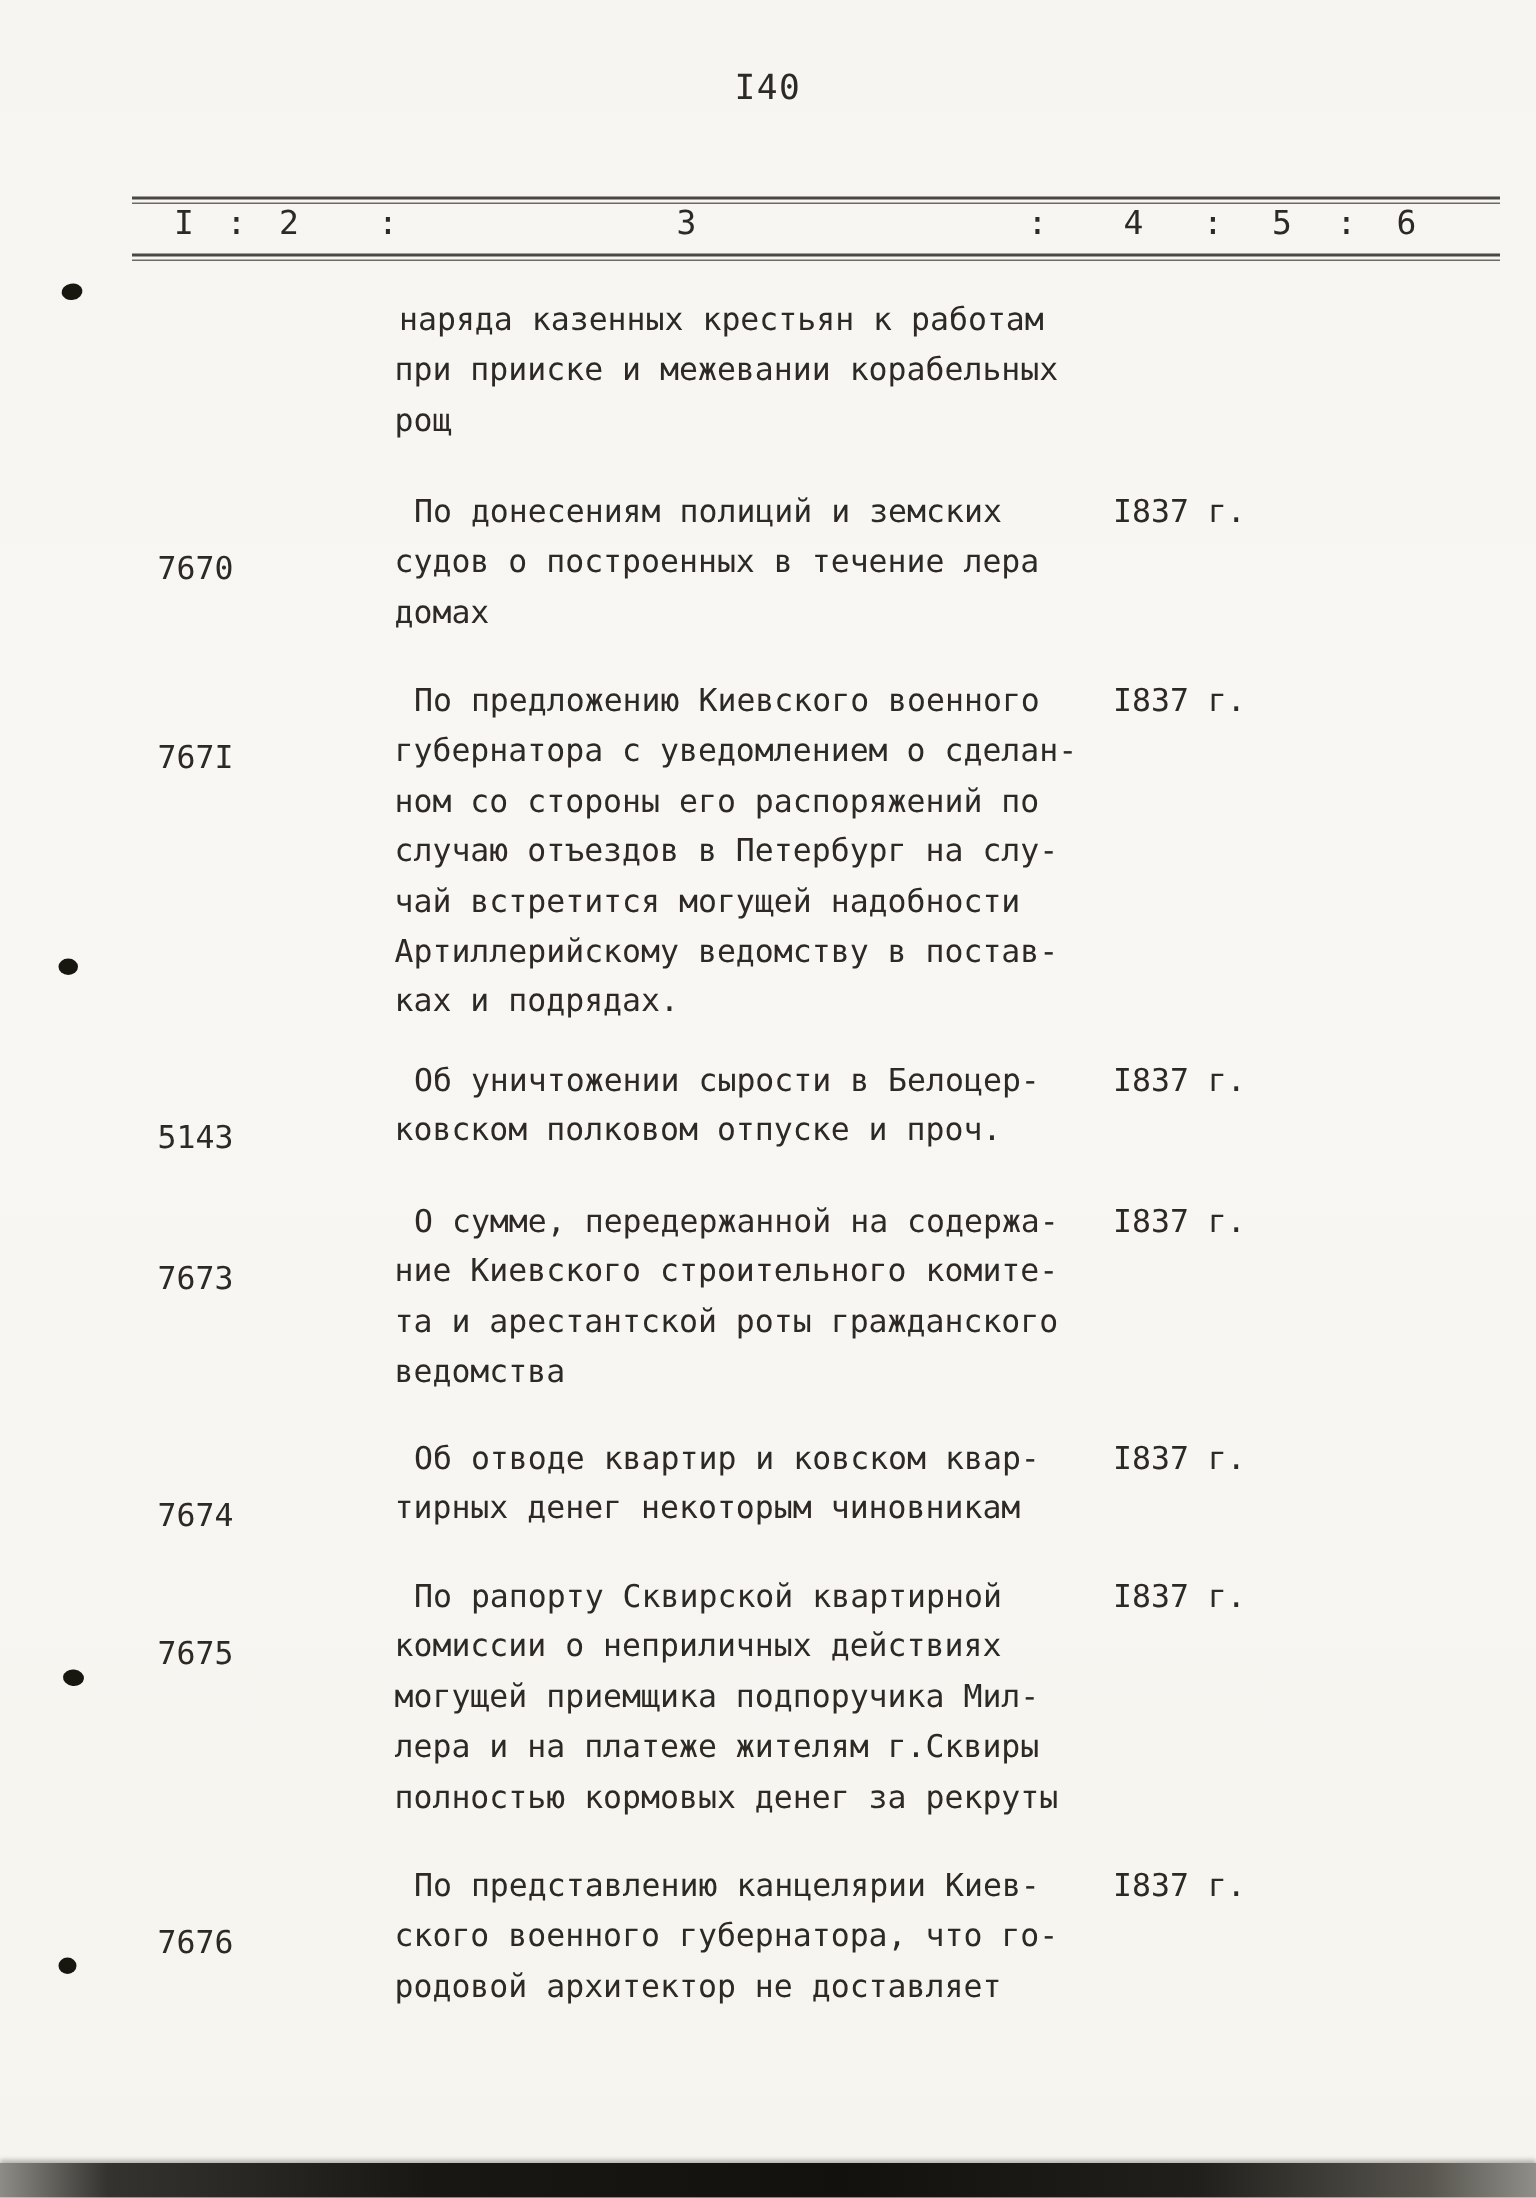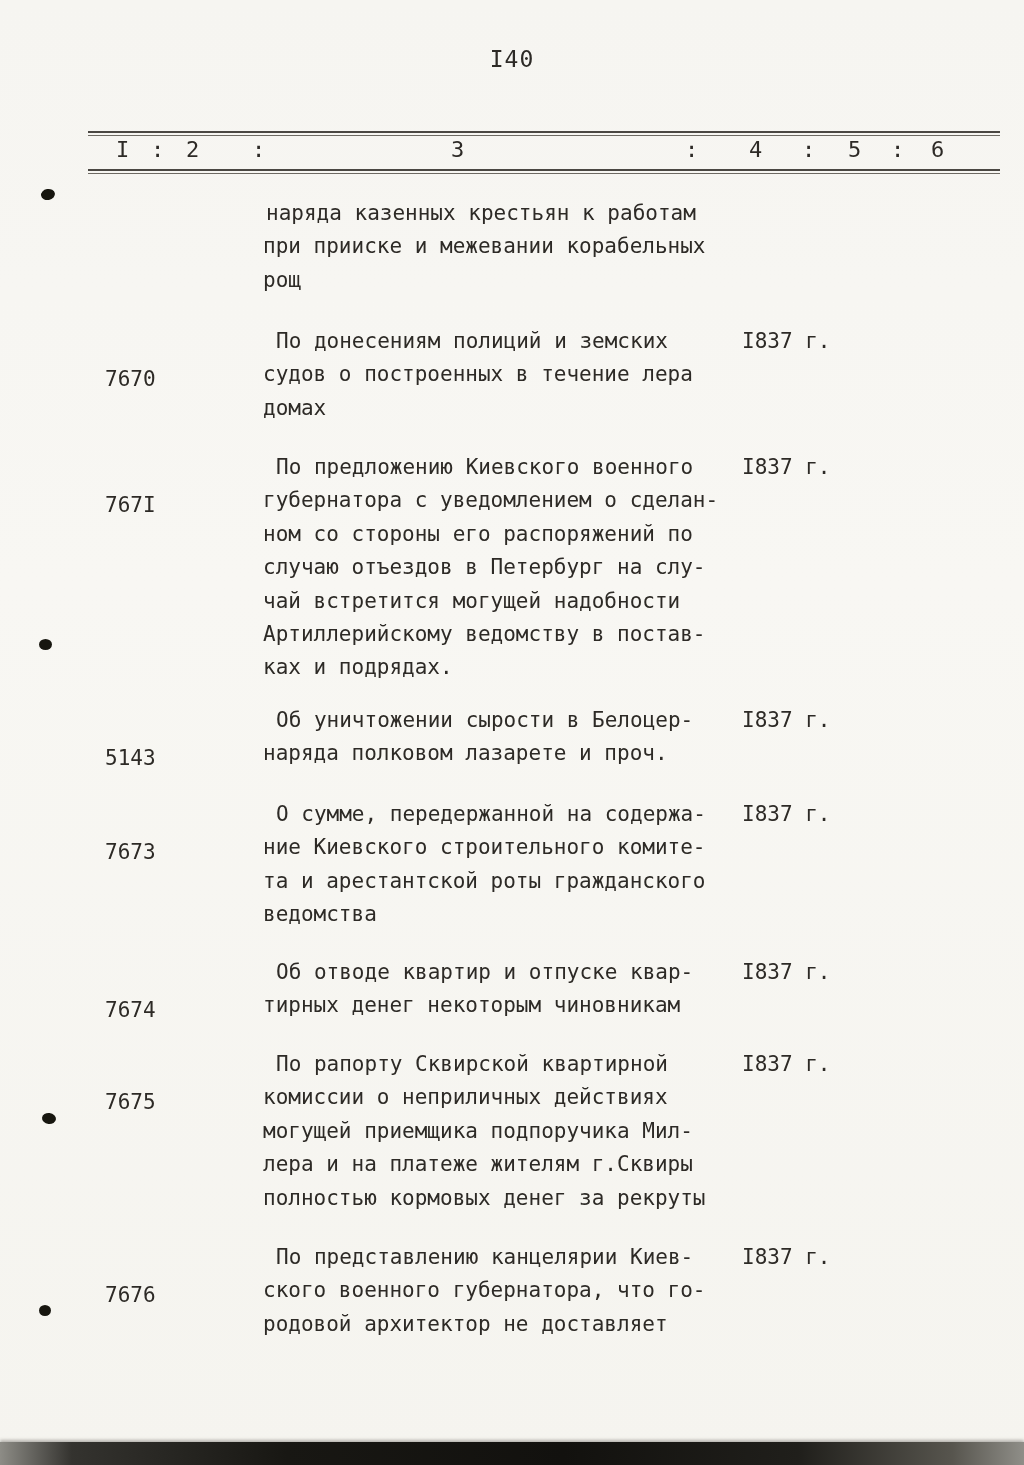--- a/index.html
+++ b/index.html
@@ -111,36 +111,36 @@
 случаю отъездов в Петербург на слу-
 чай встретится могущей надобности
 Артиллерийскому ведомству в постав-
 ках и подрядах.</div>
     <div class="entry-year">I837 г.</div>
   </div>
 
   <div class="entry e-3">
     <div class="entry-number">5143</div>
     <div class="entry-text">Об уничтожении сырости в Белоцер-
-наряда полковом лазарете и проч.</div>
+ковском полковом отпуске и проч.</div>
     <div class="entry-year">I837 г.</div>
   </div>
 
   <div class="entry e-4">
     <div class="entry-number">7673</div>
     <div class="entry-text">О сумме, передержанной на содержа-
 ние Киевского строительного комите-
 та и арестантской роты гражданского
 ведомства</div>
     <div class="entry-year">I837 г.</div>
   </div>
 
   <div class="entry e-5">
     <div class="entry-number">7674</div>
-    <div class="entry-text">Об отводе квартир и отпуске квар-
+    <div class="entry-text">Об отводе квартир и ковском квар-
 тирных денег некоторым чиновникам</div>
     <div class="entry-year">I837 г.</div>
   </div>
 
   <div class="entry e-6">
     <div class="entry-number">7675</div>
     <div class="entry-text">По рапорту Сквирской квартирной
 комиссии о неприличных действиях
 могущей приемщика подпоручика Мил-
 лера и на платеже жителям г.Сквиры

